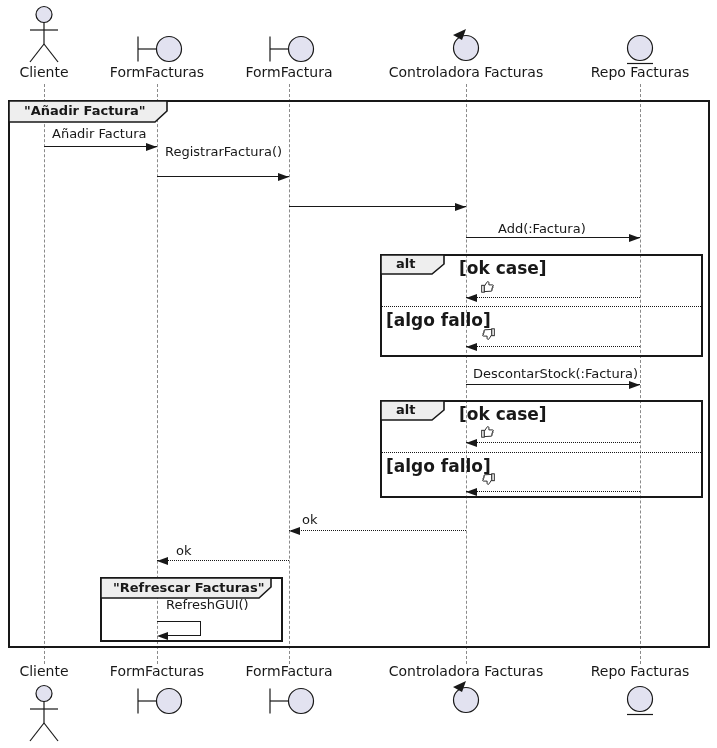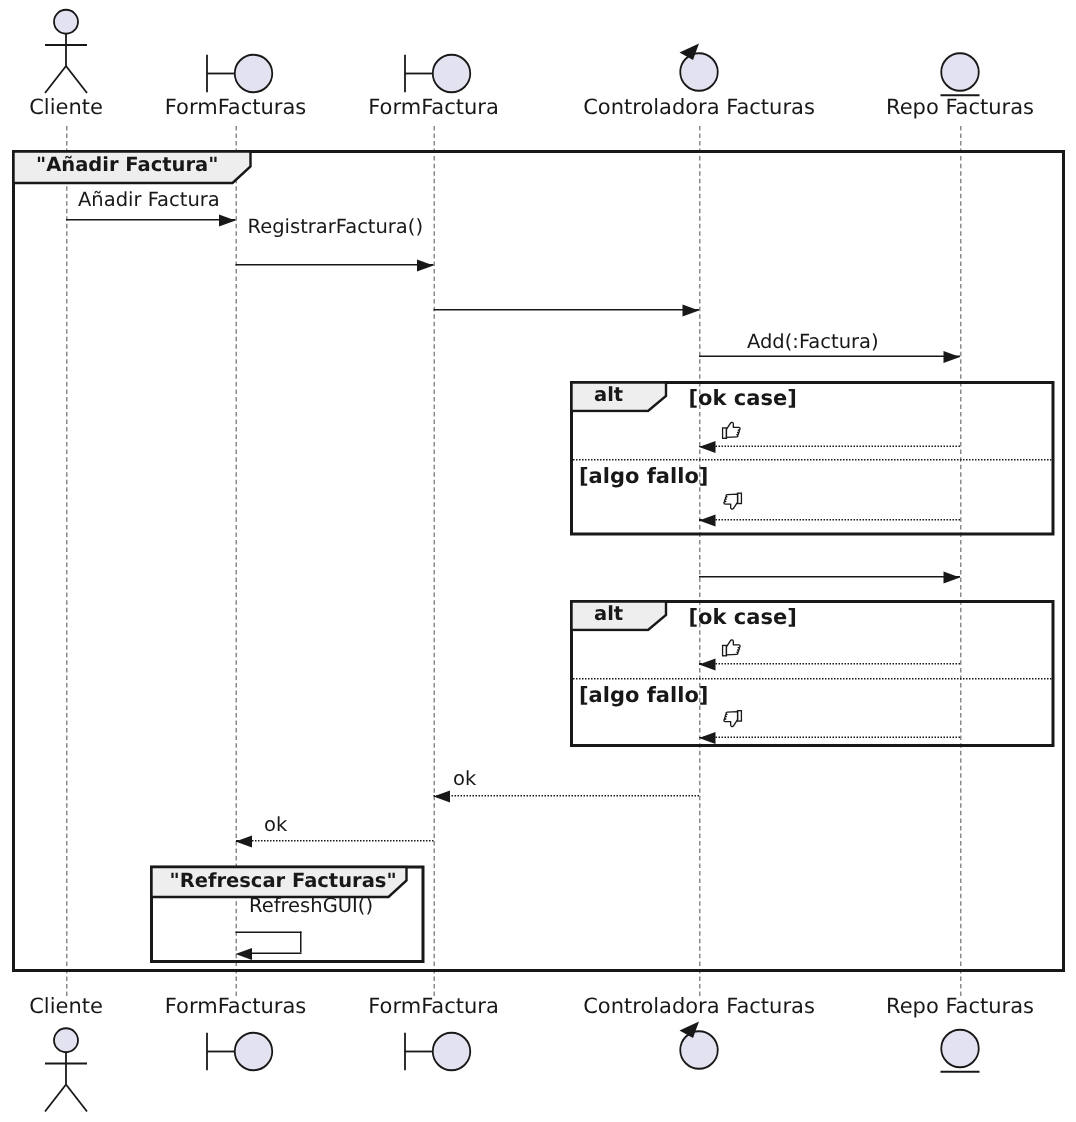--- a/index.html
+++ b/index.html
@@ -3,21 +3,21 @@
 <meta charset="utf-8">
 <style>
   html,body{margin:0;padding:0;background:#fff;}
   #stage{position:relative;width:717px;height:748px;background:#fff;overflow:hidden;
          font-family:"DejaVu Sans","Liberation Sans",sans-serif;color:#181818;}
   .lifeline{position:absolute;width:0;border-left:1px dashed #8a8a8a;z-index:0;}
   .pname{position:absolute;font-size:14px;white-space:nowrap;transform:translateX(-50%);z-index:2;}
   .frame{position:absolute;border:2px solid #181818;box-sizing:border-box;background:transparent;z-index:1;}
   .pent-text{position:absolute;font-weight:bold;font-size:13px;white-space:nowrap;z-index:3;}
   .msg-label{position:absolute;font-size:13px;white-space:nowrap;z-index:3;}
-  .guard{position:absolute;font-weight:bold;font-size:14px;white-space:nowrap;z-index:3;}
+  .guard{position:absolute;font-weight:bold;font-size:17px;white-space:nowrap;z-index:3;}
   .op{position:absolute;font-weight:bold;font-size:13px;z-index:3;}
   .line-solid{position:absolute;height:0;border-top:1px solid #181818;z-index:2;}
   .line-dotted{position:absolute;height:0;border-top:1px dotted #181818;z-index:2;}
   .vline{position:absolute;width:0;border-left:1px solid #181818;z-index:2;}
   .head-r{position:absolute;width:0;height:0;border-top:4px solid transparent;border-bottom:4px solid transparent;border-left:11px solid #181818;z-index:3;}
   .head-l{position:absolute;width:0;height:0;border-top:4px solid transparent;border-bottom:4px solid transparent;border-right:11px solid #181818;z-index:3;}
   .divider{position:absolute;height:0;border-top:1px dotted #181818;z-index:2;}
   svg{display:block;}
   .icon{position:absolute;z-index:3;}
 </style>
@@ -119,20 +119,21 @@
     <svg width="14" height="14" viewBox="0 0 14 14">
       <g transform="rotate(180 7 7)">
         <rect x="0.7" y="6.3" width="2.6" height="6.9" fill="#fff" stroke="#181818" stroke-width="0.9"></rect>
         <path d="M3.3 12.6 V7.2 L6 3.1 c0.5 -0.9 1.9 -0.5 1.9 0.5 V5.9 h3.6 c1.2 0 1.2 1.8 0 1.8 h-0.4 c1.1 0 1.1 1.6 0 1.6 h-0.4 c1 0 1 1.5 0 1.5 h-0.4 c0.9 0 0.9 1.4 0 1.4 z" fill="#fff" stroke="#181818" stroke-width="0.9" stroke-linejoin="round"></path>
       </g>
     </svg>
   </div>
   <div class="line-dotted" style="left:466px;top:346px;width:174px;"></div>
   <div class="head-l" style="left:466px;top:342.5px;"></div>
 
+  <div class="msg-label" style="left:473px;top:366px;">DescontarStock(:Factura)</div>
   <div class="line-solid" style="left:466px;top:384px;width:174px;"></div>
   <div class="head-r" style="left:629px;top:380.5px;"></div>
 
   <div class="frame" style="left:380px;top:400px;width:323px;height:98px;"></div>
   <div class="icon" style="left:380px;top:400px;">
     <svg width="66" height="21" viewBox="0 0 66 21">
       <polygon points="1,1 64,1 64,10 52,20 1,20" fill="#EEEEEE" stroke="#181818" stroke-width="1.6"></polygon>
     </svg>
   </div>
   <div class="op" style="left:396px;top:402px;">alt</div>

